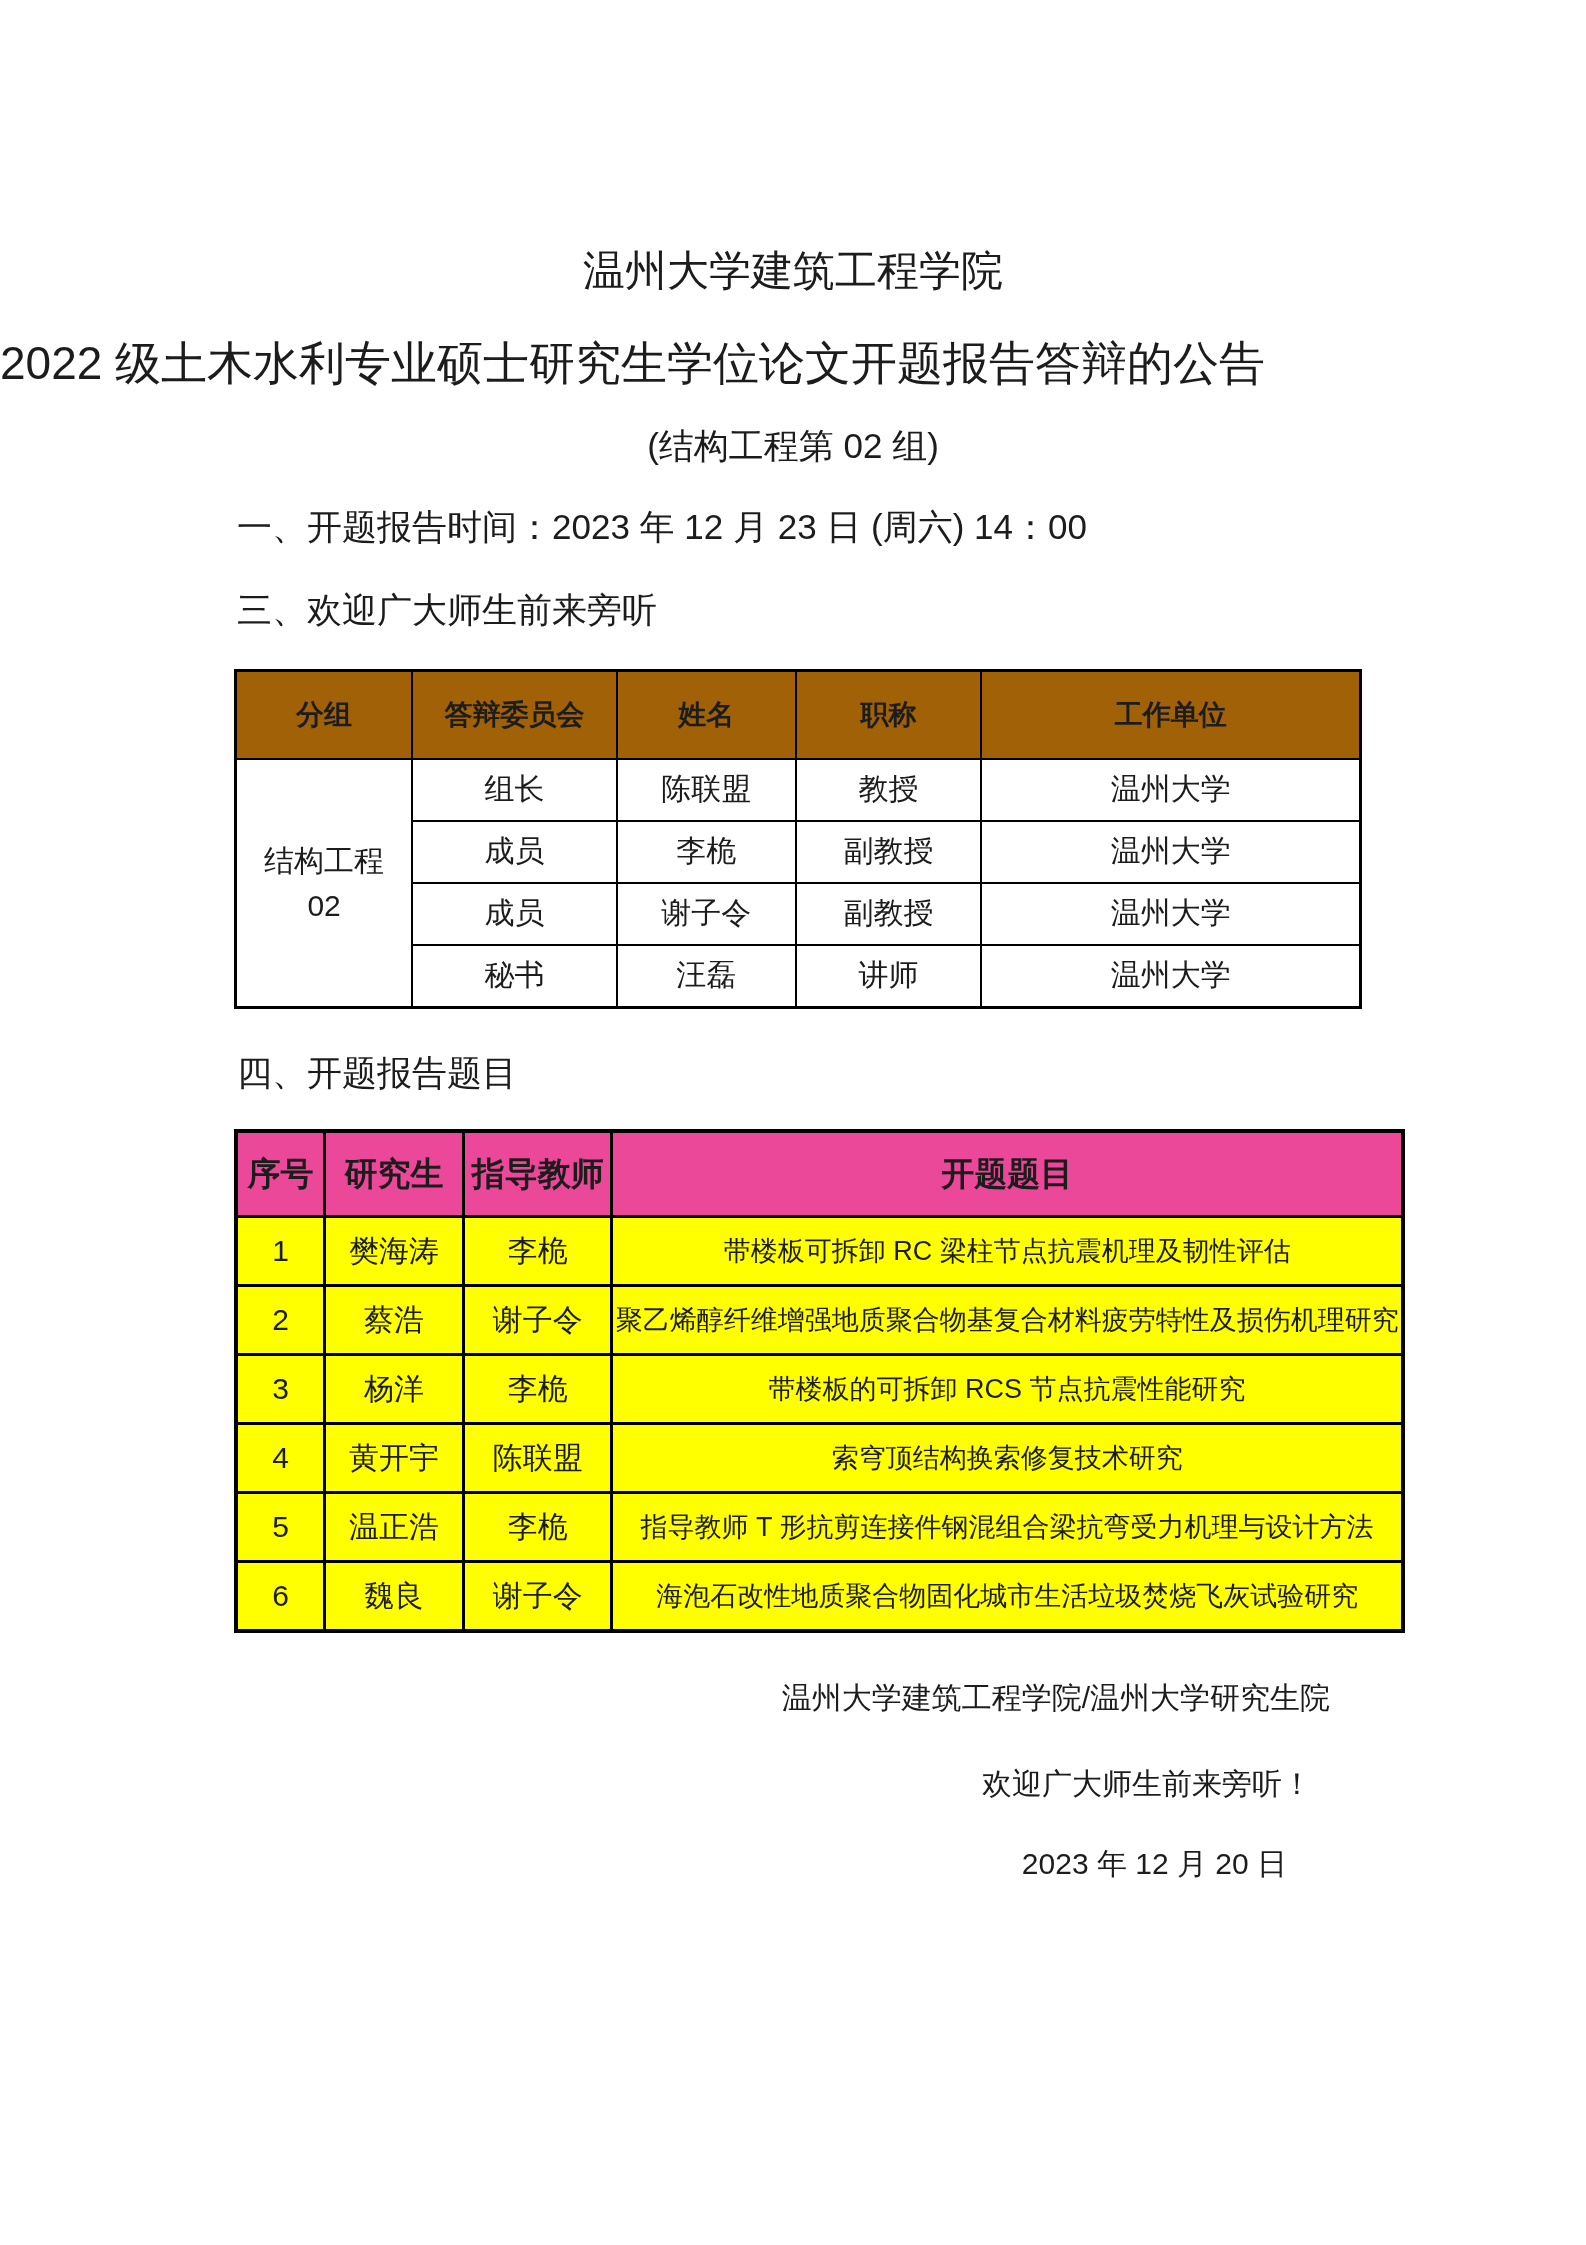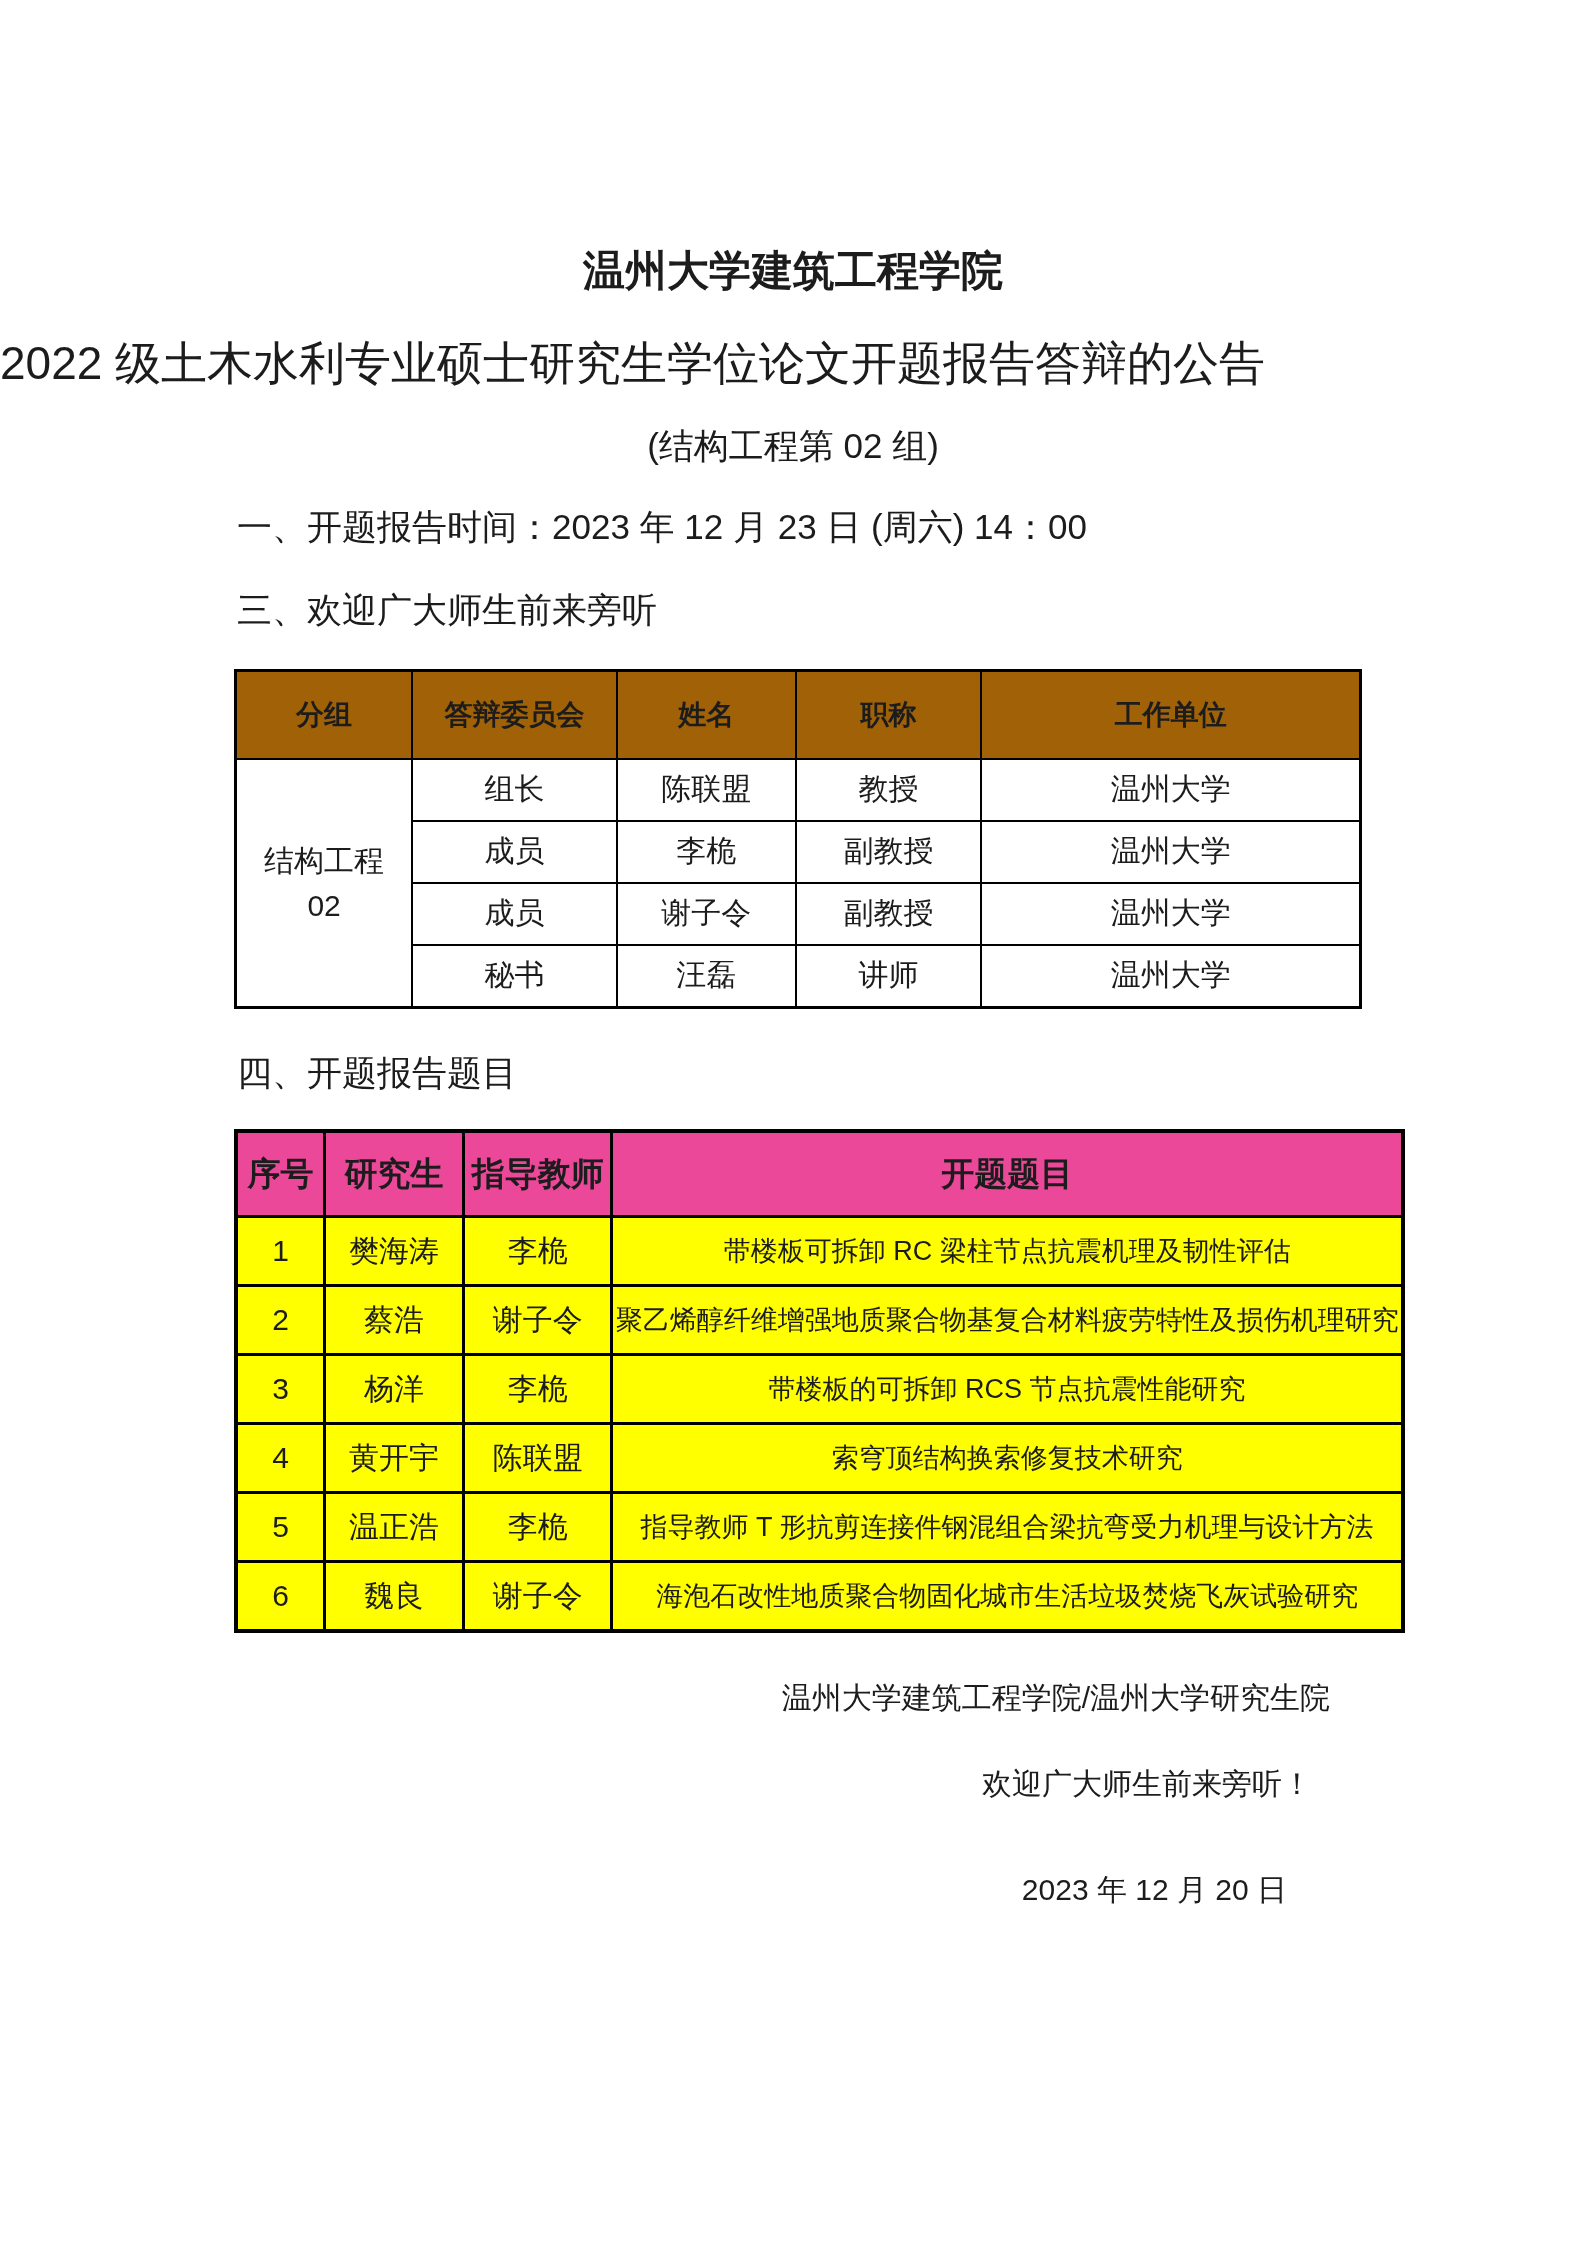--- a/index.html
+++ b/index.html
@@ -7,21 +7,21 @@
     position:relative;
     width:1586px;
     height:2245px;
     background:#ffffff;
     color:#1c1c1c;
     font-family:"Liberation Sans","DejaVu Sans",sans-serif;
     overflow:hidden;
   }
   .doc-title {
     margin:0; padding-top:250px;
-    font-size:42px; font-weight:bold;
+    font-size:42px; font-weight:normal;
     text-align:center; line-height:1;
   }
   .doc-subtitle {
     margin:48px 0 0; font-size:46px; font-weight:normal;
     text-align:left; line-height:1;
   }
   .group-line {
     margin:42px 0 0; font-size:35px;
     text-align:center; line-height:1;
   }
@@ -70,21 +70,21 @@
   }
   table.topics td {
     background:#FFFF00;
     font-size:30px; height:66px;
   }
   table.topics td.topic-cell { font-size:27px; }
   
   .footer-line { font-size:30px; line-height:1; text-align:right; }
   .footer-welcome { margin:56px 274px 0 0; }
   .footer-org     { margin:50px 256px 0 0; }
-  .footer-date    { margin:76px 299px 0 0; }
+  .footer-date    { margin:50px 299px 0 0; }
 </style>
 </head>
 <body>
 
 <div class="page">
 
   <h1 class="doc-title">温州大学建筑工程学院</h1>
 
   <h2 class="doc-subtitle">2022 级土木水利专业硕士研究生学位论文开题报告答辩的公告</h2>
 

